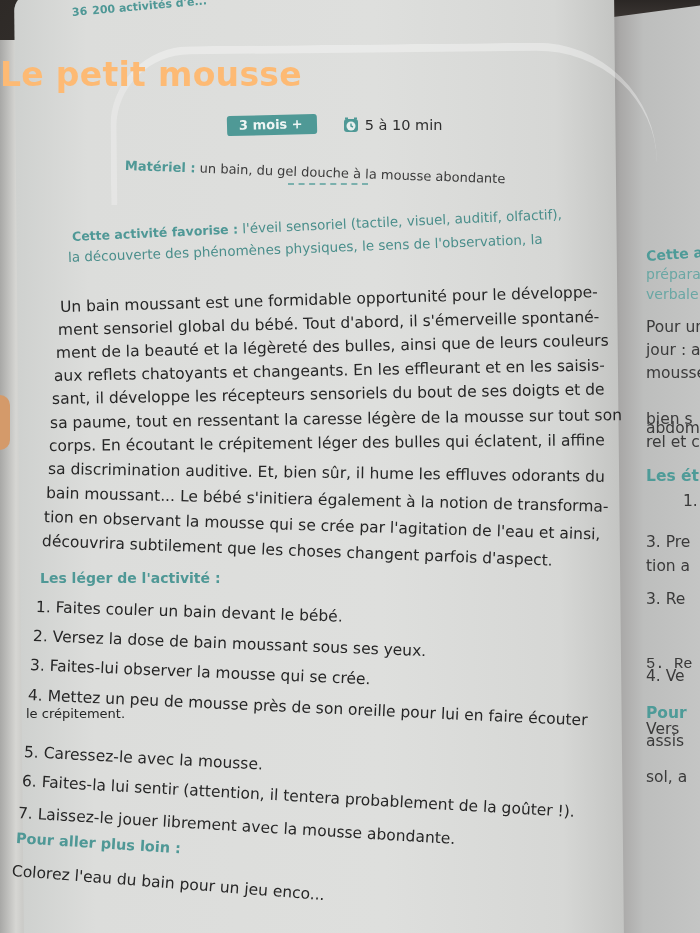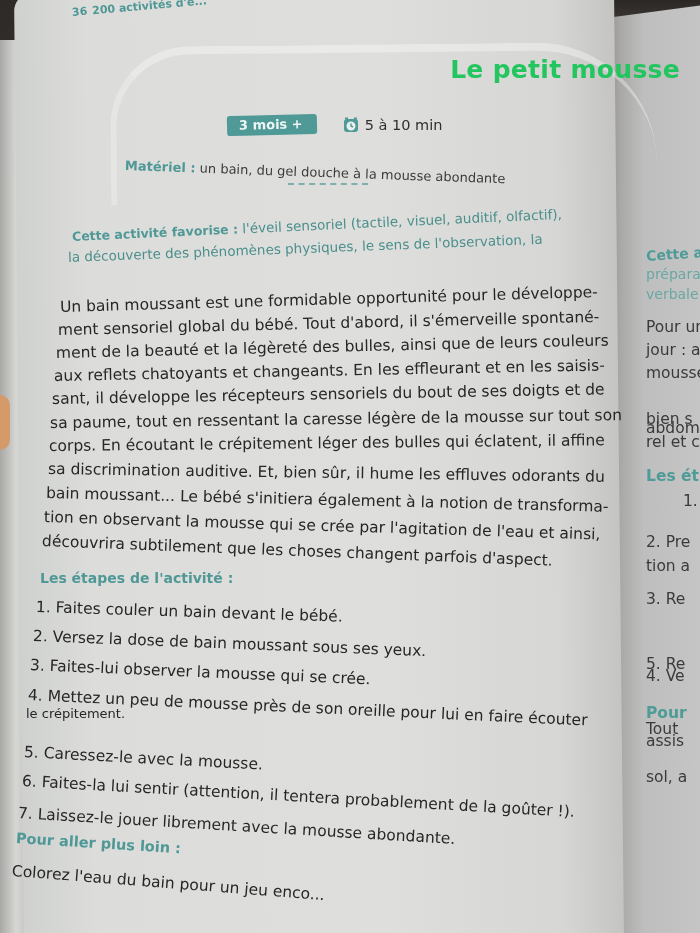--- a/index.html
+++ b/index.html
@@ -14,21 +14,21 @@
   
   .right-page{position:absolute;left:606px;top:0;width:94px;height:933px;background:linear-gradient(90deg,#8d8c8b 0%,#a9a8a7 15%,#bdbebd 40%,#c4c5c4 100%);}
   .right-page .top-dark{position:absolute;left:0;top:0;width:94px;height:18px;background:linear-gradient(180deg,#2b2725,#3a3532);clip-path:polygon(0 0,100% 0,100% 30%,0 100%);}
   .rp-line{position:absolute;left:40px;white-space:nowrap;font-size:15.5px;color:#3a3a3a;}
   .rp-teal{color:#4e9b98;font-weight:bold;}
 
   
   .content{position:absolute;left:0;top:0;width:700px;height:933px;}
   .running-head{position:absolute;left:72px;top:6px;font-size:11px;font-weight:bold;color:#4f9896;transform:rotate(-5deg);transform-origin:0 50%;white-space:nowrap;}
   .running-head .num{margin-right:5px;}
-  .title{position:absolute;left:0;width:680px;top:55px;text-align:right;font-size:25px;font-weight:bold;color:#22c55e;letter-spacing:0.3px;}
+  .title{position:absolute;left:0;width:680px;top:55px;text-align:left;font-size:33px;font-weight:bold;color:#fdba74;letter-spacing:0.3px;}
   .meta{position:absolute;left:227px;top:115px;display:flex;align-items:center;}
   .age-badge{background:#4f9996;color:#eef5f4;font-size:13px;font-weight:bold;padding:2px 14px 3px 12px;border-radius:3px;transform:rotate(-1.5deg);}
   .clock-icon{margin-left:26px;width:16px;height:16px;display:inline-block;position:relative;}
   .clock-icon svg{width:16px;height:16px;}
   .duration{margin-left:6px;font-size:14.5px;color:#2f2f2f;}
   .materiel{position:absolute;left:125px;top:158px;font-size:13px;color:#3a3a3a;transform:rotate(2deg);transform-origin:0 50%;white-space:nowrap;}
   .teal-b{color:#4f9896;font-weight:bold;}
   .dashes{position:absolute;left:288px;top:183px;width:80px;border-top:2px dashed #7bb0ad;}
 
   .para{position:absolute;white-space:nowrap;color:#2c2c2c;}
@@ -51,27 +51,27 @@
   <div class="rp-line" style="top:266px;color:#6aa7a4;font-size:14px;">prépara</div>
   <div class="rp-line" style="top:286px;color:#6aa7a4;font-size:14px;">verbale</div>
   <div class="rp-line" style="top:318px;">Pour un</div>
   <div class="rp-line" style="top:341px;">jour : a</div>
   <div class="rp-line" style="top:364px;">mousse</div>
   <div class="rp-line" style="top:387px;margin-top:32px;">abdom</div>
   <div class="rp-line" style="top:410px;">bien s</div>
   <div class="rp-line" style="top:433px;">rel et c</div>
   <div class="rp-line rp-teal" style="top:467px;">Les ét</div>
   <div class="rp-line" style="top:492px;margin-left:37px;">1. Allo</div>
-  <div class="rp-line" style="top:533px;">2. Pre</div>
+  <div class="rp-line" style="top:533px;">3. Pre</div>
   <div class="rp-line" style="top:557px;">tion a</div>
   <div class="rp-line" style="top:590px;">3. Re</div>
   <div class="rp-line" style="top:623px;margin-top:44px;">4. Ve</div>
-  <div class="rp-line" style="top:655px;">5. Re</div>
+  <div class="rp-line" style="top:655px;font-family:Liberation Mono, monospace;">5. Re</div>
   <div class="rp-line rp-teal" style="top:688px;margin-top:16px;">Pour</div>
-  <div class="rp-line" style="top:720px;">Tout</div>
+  <div class="rp-line" style="top:720px;">Vers</div>
   <div class="rp-line" style="top:732px;">assis</div>
   <div class="rp-line" style="top:768px;">sol, a</div>
 </div>
 
 <div class="page">
   <div class="page-swirl"></div>
 </div>
 
 <div class="content">
   <div class="running-head">
@@ -111,21 +111,21 @@
   <div class="para body-line" style="left:56px;top:344px;transform:rotate(-1.3deg);transform-origin:0 50%;">ment de la beauté et la légèreté des bulles, ainsi que de leurs couleurs</div>
   <div class="para body-line" style="left:54px;top:367px;transform:rotate(-1.1deg);transform-origin:0 50%;">aux reflets chatoyants et changeants. En les effleurant et en les saisis-</div>
   <div class="para body-line" style="left:52px;top:390px;transform:rotate(-1deg);transform-origin:0 50%;">sant, il développe les récepteurs sensoriels du bout de ses doigts et de</div>
   <div class="para body-line" style="left:50px;top:414px;transform:rotate(-0.8deg);transform-origin:0 50%;">sa paume, tout en ressentant la caresse légère de la mousse sur tout son</div>
   <div class="para body-line" style="left:49px;top:437px;transform:rotate(-0.6deg);transform-origin:0 50%;">corps. En écoutant le crépitement léger des bulles qui éclatent, il affine</div>
   <div class="para body-line" style="left:48px;top:460px;transform:rotate(0.8deg);transform-origin:0 50%;">sa discrimination auditive. Et, bien sûr, il hume les effluves odorants du</div>
   <div class="para body-line" style="left:46px;top:484px;transform:rotate(1.4deg);transform-origin:0 50%;">bain moussant... Le bébé s'initiera également à la notion de transforma-</div>
   <div class="para body-line" style="left:44px;top:508px;transform:rotate(1.8deg);transform-origin:0 50%;">tion en observant la mousse qui se crée par l'agitation de l'eau et ainsi,</div>
   <div class="para body-line" style="left:42px;top:532px;transform:rotate(2.2deg);transform-origin:0 50%;">découvrira subtilement que les choses changent parfois d'aspect.</div>
 
-  <div class="section-title" style="left:40px;top:570px;">Les étapes de l'activité :</div>
+  <div class="section-title" style="left:40px;top:570px;">Les léger de l'activité :</div>
   <div class="step" style="left:36px;top:598px;transform:rotate(1.8deg);transform-origin:0 50%;">1. Faites couler un bain devant le bébé.</div>
   <div class="step" style="left:33px;top:627px;transform:rotate(2.2deg);transform-origin:0 50%;">2. Versez la dose de bain moussant sous ses yeux.</div>
   <div class="step" style="left:30px;top:656px;transform:rotate(2.4deg);transform-origin:0 50%;">3. Faites-lui observer la mousse qui se crée.</div>
   <div class="step" style="left:28px;top:686px;transform:rotate(2.6deg);transform-origin:0 50%;">4. Mettez un peu de mousse près de son oreille pour lui en faire écouter</div>
   <div class="step" style="left:26px;top:706px;font-size:13px;">le crépitement.</div>
   <div class="step" style="left:24px;top:743px;transform:rotate(3deg);transform-origin:0 50%;">5. Caressez-le avec la mousse.</div>
   <div class="step" style="left:22px;top:772px;transform:rotate(3.2deg);transform-origin:0 50%;">6. Faites-la lui sentir (attention, il tentera probablement de la goûter !).</div>
   <div class="step" style="left:18px;top:804px;transform:rotate(3.4deg);transform-origin:0 50%;">7. Laissez-le jouer librement avec la mousse abondante.</div>
 
   <div class="section-title" style="left:16px;top:830px;font-size:14.5px;transform:rotate(3.6deg);transform-origin:0 50%;">Pour aller plus loin :</div>

